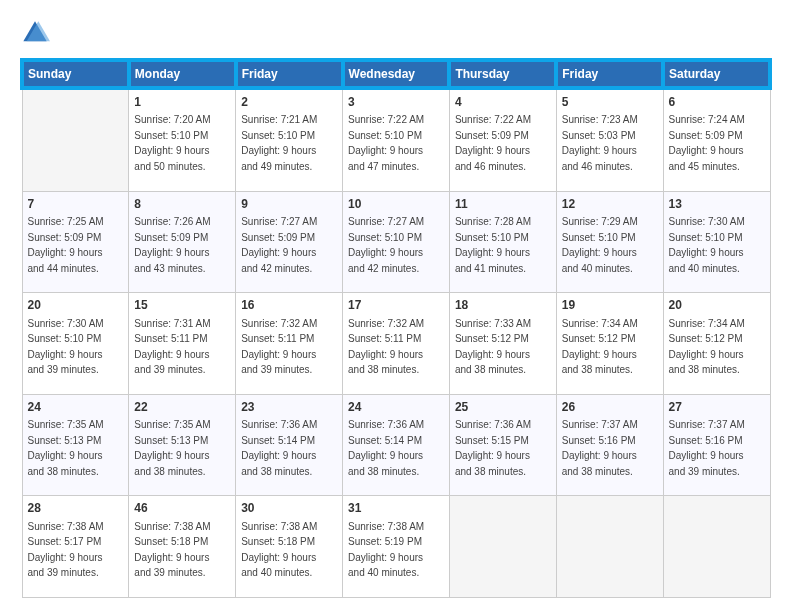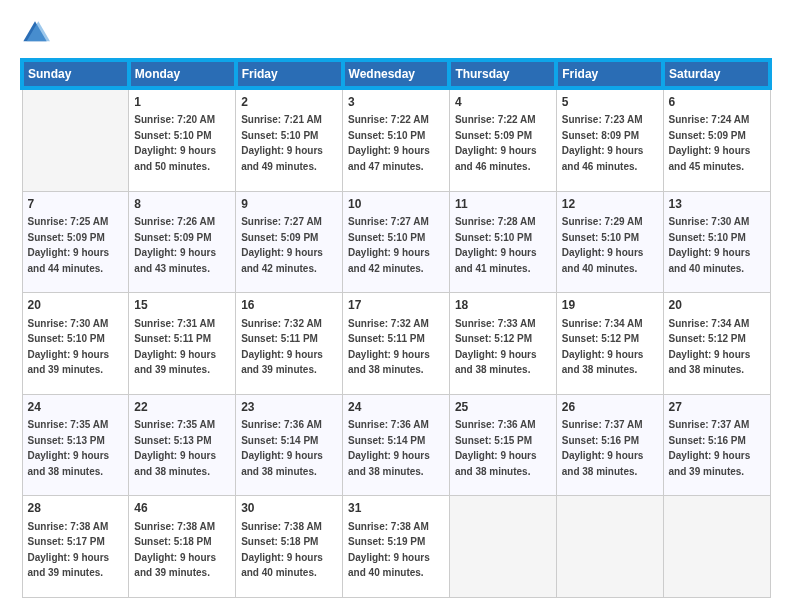--- a/index.html
+++ b/index.html
@@ -98,21 +98,20 @@
     .day-number {
       font-weight: bold;
       font-size: 12px;
       display: block;
       margin-bottom: 1px;
     }
     .day-info {
       font-size: 10px;
       color: #444;
       line-height: 1.45;
-      font-weight: bold;
     }
   </style>
 </head>
 <body>
 
 <div class="page">
   <div class="header">
     <div class="logo">
       <svg class="logo-icon" viewBox="0 0 36 36">
         <polygon points="18,4 32,28 4,28" fill="#2a6db5"></polygon>
@@ -154,21 +153,21 @@
 and 49 minutes.</span></td>
           <td><span class="day-number">3</span><span class="day-info" style="white-space: pre-line;">Sunrise: 7:22 AM
 Sunset: 5:10 PM
 Daylight: 9 hours
 and 47 minutes.</span></td>
           <td><span class="day-number">4</span><span class="day-info" style="white-space: pre-line;">Sunrise: 7:22 AM
 Sunset: 5:09 PM
 Daylight: 9 hours
 and 46 minutes.</span></td>
           <td><span class="day-number">5</span><span class="day-info" style="white-space: pre-line;">Sunrise: 7:23 AM
-Sunset: 8:09 PM
+Sunset: 5:03 PM
 Daylight: 9 hours
 and 46 minutes.</span></td>
           <td><span class="day-number">6</span><span class="day-info" style="white-space: pre-line;">Sunrise: 7:24 AM
 Sunset: 5:09 PM
 Daylight: 9 hours
 and 45 minutes.</span></td>
         </tr>
         <tr>
           <td><span class="day-number">7</span><span class="day-info" style="white-space: pre-line;">Sunrise: 7:25 AM
 Sunset: 5:09 PM

